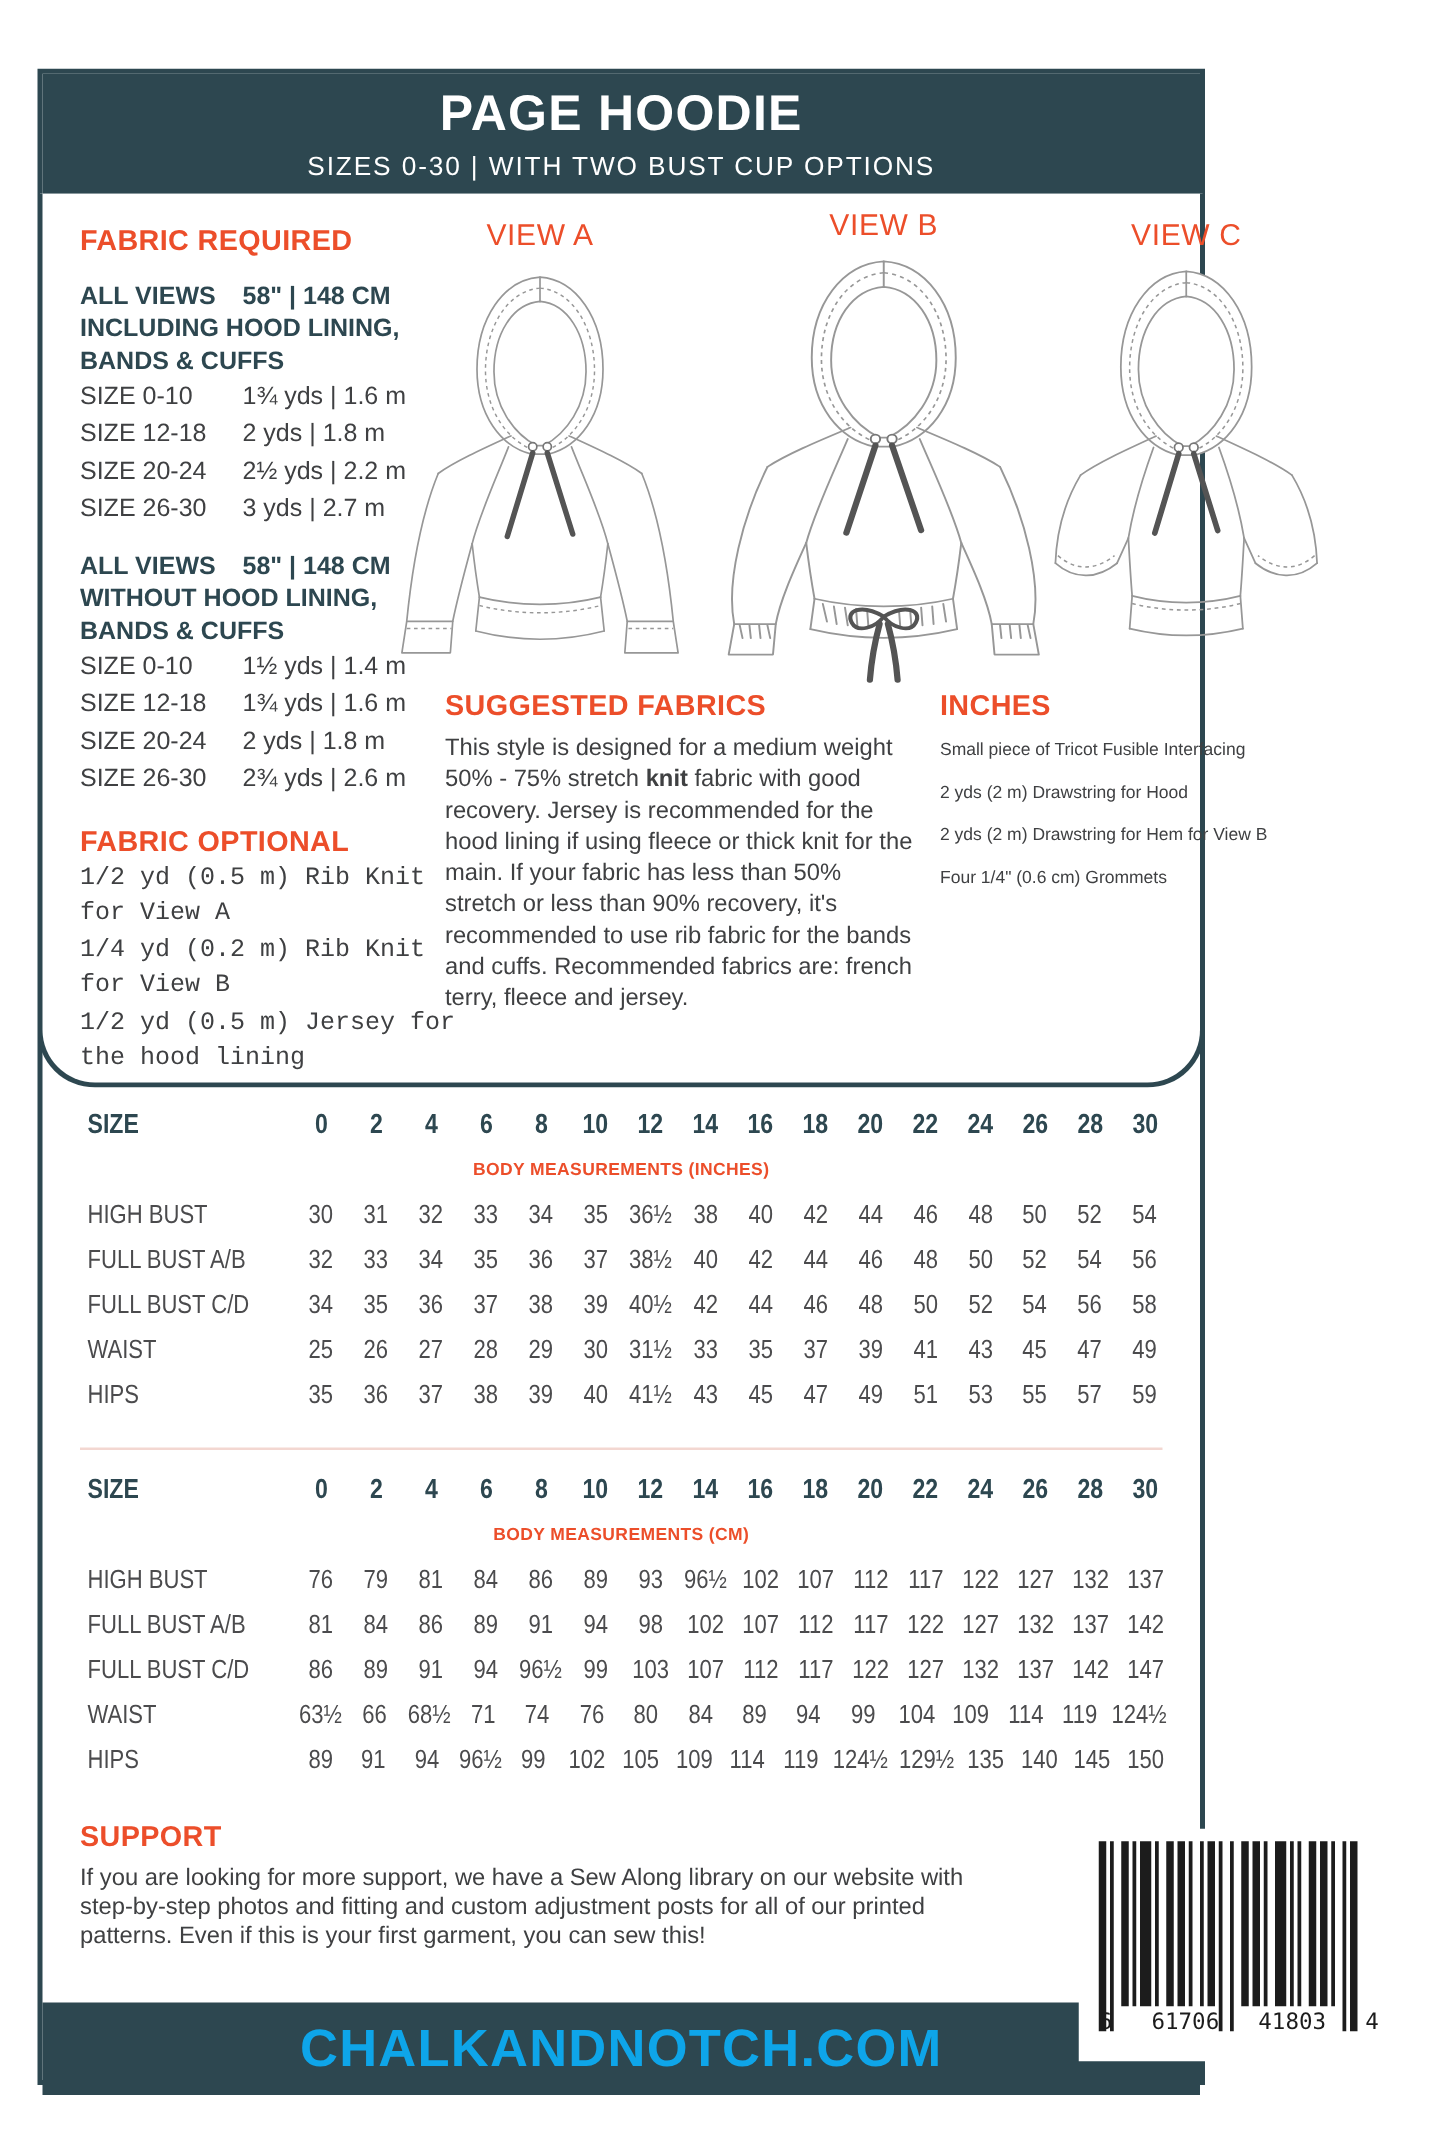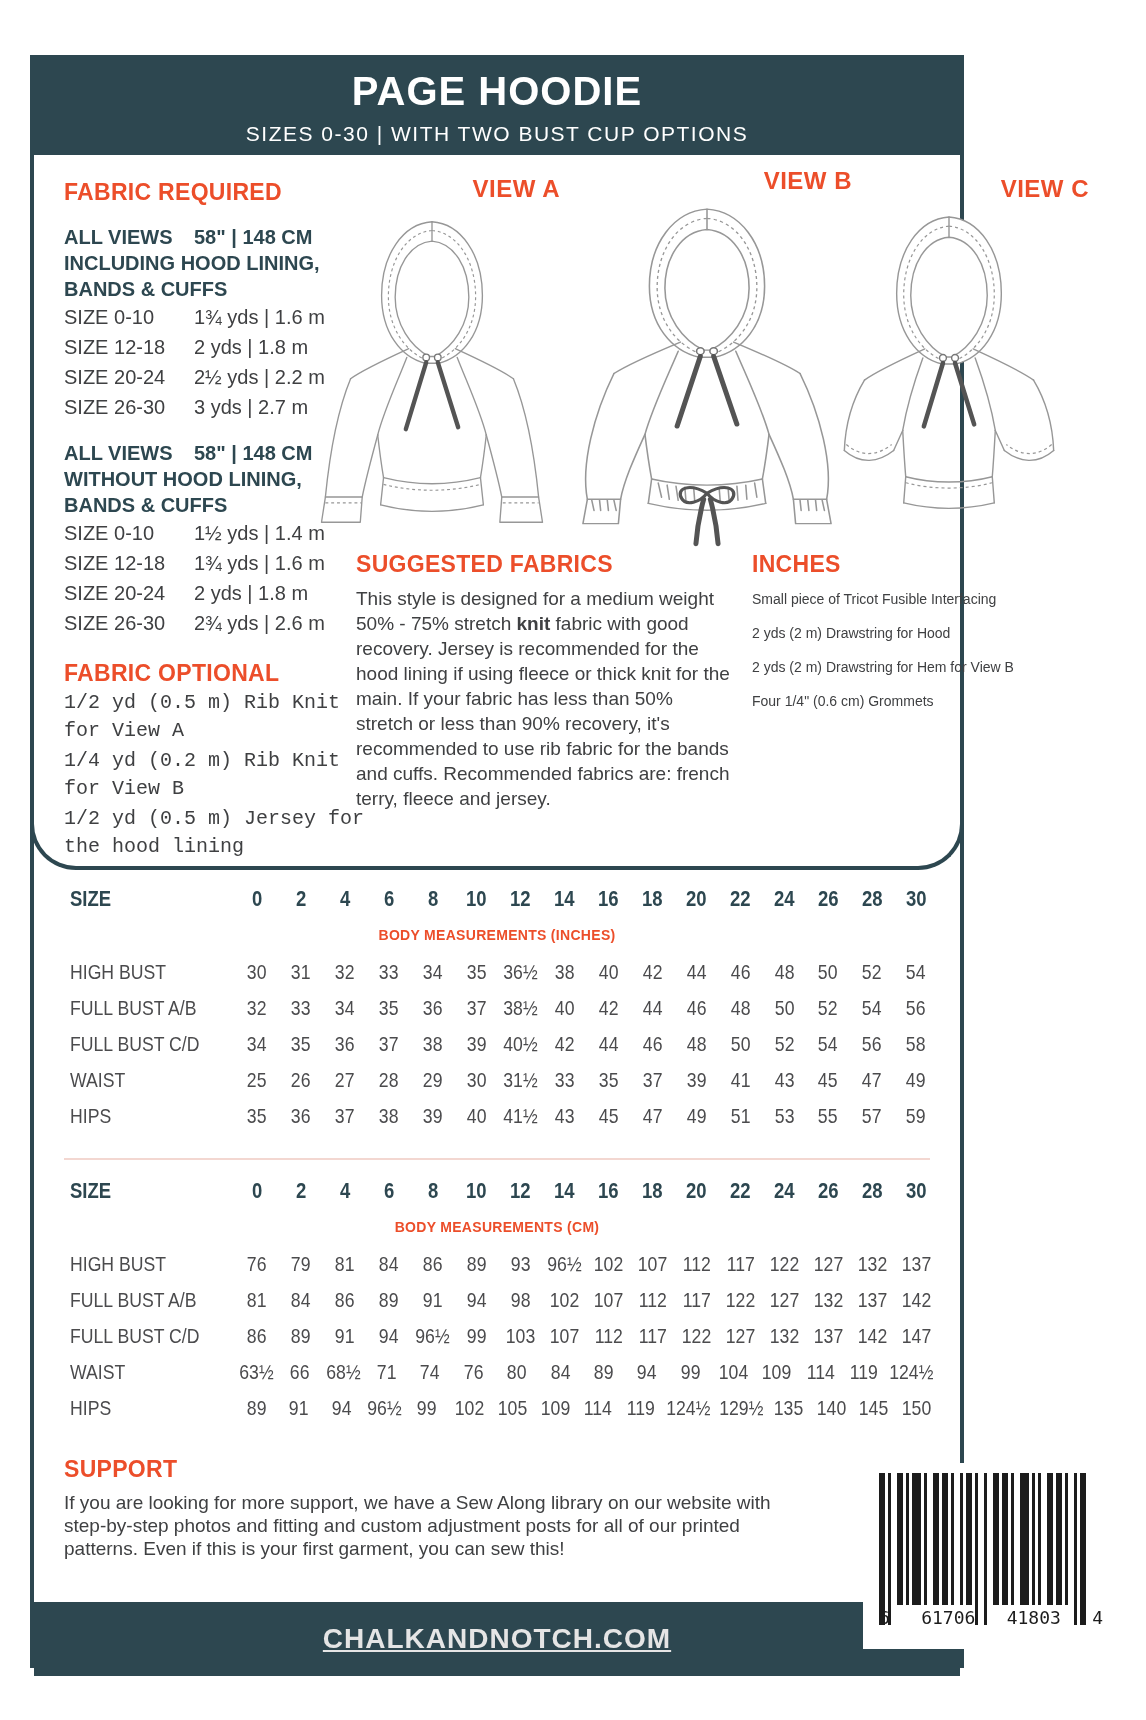--- a/index.html
+++ b/index.html
@@ -29,21 +29,21 @@
   .fr-block{margin-top:18px;}
   .fr-line1{display:flex;font-size:20px;font-weight:700;color:var(--teal);line-height:26px;}
   .fr-line1 .fr-l{width:130px;flex:none;}
   .fr-desc{font-size:20px;font-weight:700;color:var(--teal);line-height:26px;}
   .fr-row{display:flex;font-size:20px;color:var(--ink);line-height:30px;}
   .fr-row .fr-l{width:130px;flex:none;}
   .fo-head{margin-top:22px;}
   .fo-line{font-size:20px;line-height:28px;margin-top:2px;font-family:Liberation Mono, monospace;}
   
   .view{position:absolute;text-align:center;}
-  .view-label{color:var(--orange);font-size:24px;font-weight:700;letter-spacing:.5px;margin-bottom:4px;text-align:right;}
+  .view-label{color:var(--orange);font-size:24px;font-weight:400;letter-spacing:.5px;margin-bottom:4px;}
   .view svg{display:block;margin:0 auto;}
   .suggested{position:absolute;left:322px;top:396px;width:378px;}
   .suggested p{margin-top:8px;font-size:19px;line-height:25px;}
   .notions{position:absolute;left:718px;top:396px;width:376px;}
   .notion-item{font-size:14px;line-height:25px;margin-top:9px;}
   
   .tables-wrap{position:relative;height:720px;}
   .trow{display:flex;align-items:center;height:36px;padding:0 22px 0 36px;}
   .thead{height:34px;margin-top:12px;}
   .tlabel{width:165px;flex:none;font-size:21px;color:var(--tableink);}
@@ -51,21 +51,21 @@
   .cond{display:inline-block;transform:scaleX(.84);}
   .tlabel .cond{transform-origin:0 50%;}
   .thead .tlabel,.thead .tcell{font-size:22px;font-weight:700;color:var(--teal);}
   .mrow{height:38px;display:flex;align-items:center;justify-content:center;}
   .mlabel{color:var(--orange);font-size:14px;font-weight:700;letter-spacing:.3px;}
   .divider{height:2px;background:var(--pink);margin:24px 30px 14px 30px;}
   .support{margin:30px 0 0 30px;width:712px;}
   .support p{margin-top:8px;font-size:19px;line-height:23px;}
   
   .footer-band{height:74px;background:var(--teal);display:flex;align-items:center;justify-content:center;}
-  .site{color:#e5e5e5;font-size:28px;font-weight:700;letter-spacing:1px;text-decoration:underline;}
+  .site{color:#0ea5e9;font-size:42px;font-weight:700;letter-spacing:1px;}
   
   .barcode{position:absolute;left:829px;top:1404px;width:256px;height:186px;background:#fff;
            padding:10px 0 0 16px;z-index:5;}
   .bars{display:flex;align-items:flex-start;height:152px;}
   .bar{background:#1c1c1c;flex:none;}
   .bdigits{display:flex;justify-content:space-between;padding:0 4px 0 0;margin-top:-18px;
            position:relative;width:228px;}
   .bdigit{font-family:"DejaVu Sans Mono",monospace;font-size:18px;color:#1c1c1c;background:transparent;}
   svg .ln{fill:none;stroke:var(--linegray);stroke-width:1.4;stroke-linecap:round;stroke-linejoin:round;}
   svg .lnf{fill:#fff;stroke:var(--linegray);stroke-width:1.4;}

